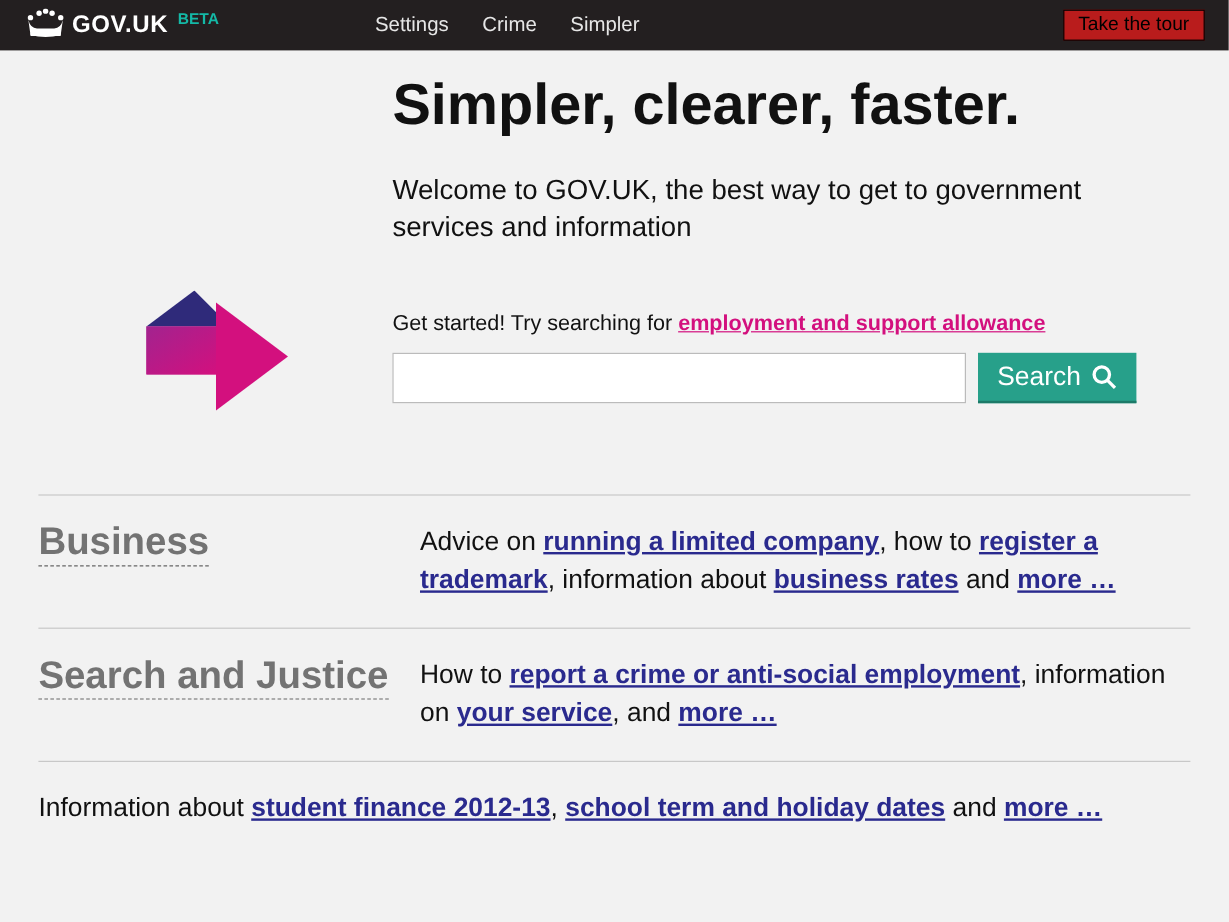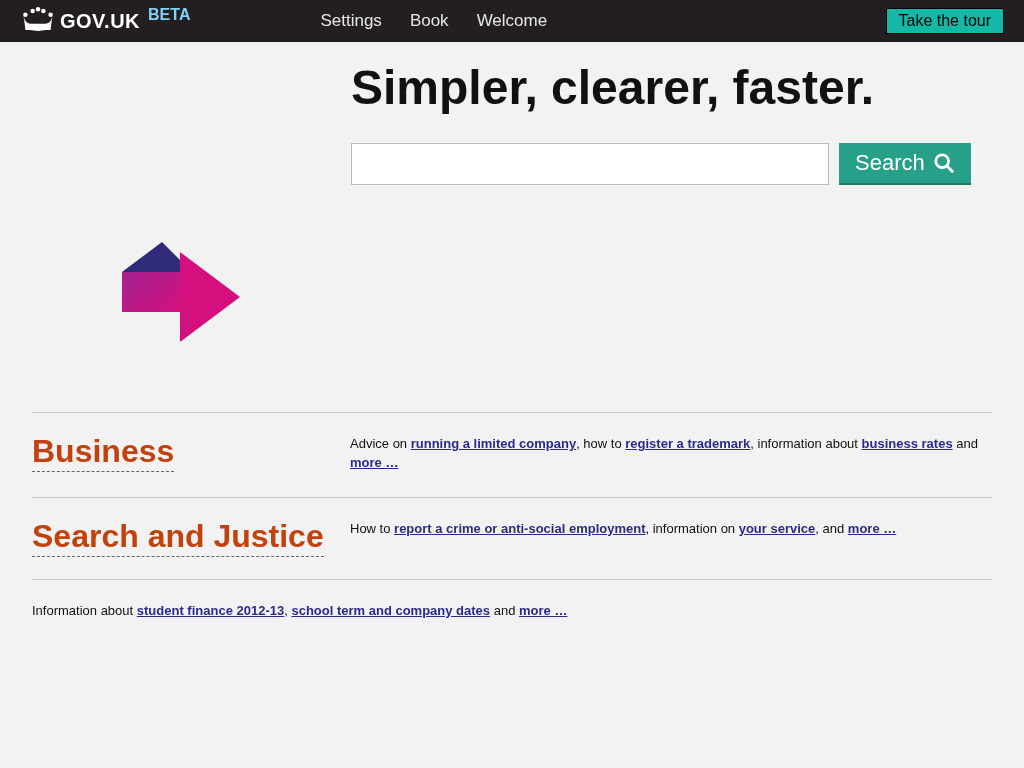--- a/index.html
+++ b/index.html
@@ -2,46 +2,46 @@
 <html><head>
 <meta charset="utf-8">
 <style>
   * { box-sizing: border-box; margin: 0; padding: 0; }
   body { font-family: "Helvetica Neue", Arial, sans-serif; background: #f2f2f2; width: 1024px; height: 768px; overflow: hidden; }
   
   header { background: #231f20; height: 42px; display: flex; align-items: center; padding: 0 20px; }
   .logo-wrap { display: flex; align-items: center; gap: 4px; margin-right: 20px; }
   .crown { width: 36px; height: 28px; }
   .site-name { color: #fff; font-size: 20px; font-weight: 700; letter-spacing: 0.5px; }
-  .beta { color: #7dd3fc; font-size: 16px; font-weight: 700; margin-left: 4px; position: relative; top: -6px; text-align: right; }
+  .beta { color: #14b8a6; font-size: 13px; font-weight: 700; margin-left: 4px; position: relative; top: -6px; text-align: right; }
   nav.topnav { display: flex; gap: 28px; margin-left: 110px; }
   nav.topnav a { color: #e6e6e6; text-decoration: none; font-size: 17px; text-align: right; }
-  .tour-btn { margin-left: auto; background: #14b8a6; border: 1px solid #000; padding: 3px 12px; font-size: 16px; color: #000; cursor: pointer; }
+  .tour-btn { margin-left: auto; background: #b91c1c; border: 1px solid #000; padding: 3px 12px; font-size: 16px; color: #000; cursor: pointer; }
   
   main { padding: 0 32px; }
   
-  .hero { display: flex; margin-bottom: 50px; gap: 24px; }
+  .hero { display: flex; margin-bottom: 50px; }
   .hero-left { width: 295px; flex-shrink: 0; display: flex; align-items: flex-end; justify-content: center; padding-bottom: 10px; padding-top: 200px; }
   .hero-right { flex: 1; padding-top: 20px; padding-right: 10px; }
   h1 { font-size: 48px; font-weight: 700; line-height: 1.1; color: #111; margin-bottom: 28px; }
   .welcome { font-size: 23px; line-height: 1.35; color: #111; margin-bottom: 54px; }
   .search-prompt { font-size: 18px; color: #111; margin-bottom: 14px; }
   .search-prompt .suggestion { color: #d3107e; font-weight: 700; }
   .search-row { display: flex; gap: 10px; }
   .search-input { flex: 1; height: 42px; border: 1px solid #bbb; background: #fff; padding: 0 10px; font-size: 18px; max-width: 478px; }
   .search-btn { background: #27a08a; border: none; border-bottom: 2px solid #1c7a68; color: #fff; font-size: 22px; padding: 0 16px; height: 42px; cursor: pointer; display: flex; align-items: center; gap: 8px; }
   .search-btn svg { width: 22px; height: 22px; }
   
   .arrow-shape { width: 120px; height: 110px; position: relative; }
   
   .cats { }
   .cat-row { display: flex; border-top: 1px solid #c8c8c8; padding: 20px 0 24px; }
   .cat-title { width: 318px; flex-shrink: 0; }
-  .cat-title a { font-size: 32px; font-weight: 700; color: #c2410c; text-decoration: none; border-bottom: 1px dashed #666; padding-bottom: 2px; }
-  .cat-desc { flex: 1; font-size: 13px; line-height: 1.45; color: #111; padding-top: 2px; padding-right: 10px; }
+  .cat-title a { font-size: 32px; font-weight: 700; color: #737373; text-decoration: none; border-bottom: 1px dashed #666; padding-bottom: 2px; }
+  .cat-desc { flex: 1; font-size: 22px; line-height: 1.45; color: #111; padding-top: 2px; padding-right: 10px; }
   .cat-desc a { color: #2a2a8e; text-decoration: underline; font-weight: 700; }
 </style>
 </head>
 <body>
 
 <header>
   <div class="logo-wrap">
     <svg class="crown" viewBox="0 0 40 30" fill="#fff">
       <circle cx="6" cy="8" r="2.5"></circle>
         <circle cx="14" cy="4" r="2.5"></circle>
@@ -49,22 +49,22 @@
         <circle cx="26" cy="4" r="2.5"></circle>
         <circle cx="34" cy="8" r="2.5"></circle>
       <path d="M4 10 Q6 18 12 18 L28 18 Q34 18 36 10 L34 24 Q20 28 6 24 Z"></path>
       <rect x="6" y="22" width="28" height="3"></rect>
     </svg>
     <span class="site-name">GOV.UK</span>
     <span class="beta">BETA</span>
   </div>
   <nav class="topnav">
     <a href="#">Settings</a>
-    <a href="#">Book</a>
-    <a href="#">Welcome</a>
+    <a href="#">Crime</a>
+    <a href="#">Simpler</a>
   </nav>
   <button class="tour-btn">Take the tour</button>
 </header>
 
 <main>
   <section class="hero">
     <div class="hero-left">
       <svg class="arrow-shape" viewBox="0 0 120 110">
         <defs>
           <linearGradient id="g1" x1="0" y1="0" x2="1" y2="1">
@@ -73,20 +73,24 @@
           </linearGradient>
         </defs>
         <polygon points="42,0 72,30 2,30" fill="#2f2a7a"></polygon>
         <rect x="2" y="30" width="58" height="40" fill="url(#g1)"></rect>
         <polygon points="60,10 120,55 60,100 60,70 60,40" fill="#d3107e"></polygon>
         <polygon points="60,30 60,70 2,70 2,30" fill="url(#g1)" opacity="0.95"></polygon>
       </svg>
     </div>
     <div class="hero-right">
       <h1>Simpler, clearer, faster.</h1>
+      <p class="welcome">Welcome to GOV.UK, the best way to get to government services and information</p>
+      <p class="search-prompt">
+        <span>Get started! Try searching for </span><a href="#" class="suggestion">employment and support allowance</a>
+      </p>
       <div class="search-row">
         <input class="search-input" type="text" style="">
         <button class="search-btn">
           <span>Search</span>
           <svg viewBox="0 0 24 24" fill="none" stroke="#fff" stroke-width="3">
             <circle cx="10" cy="10" r="7"></circle>
               <line x1="15" y1="15" x2="22" y2="22"></line>
           </svg>
         </button>
       </div>
@@ -96,16 +100,16 @@
   <section class="cats">
       <div class="cat-row">
         <div class="cat-title"><a href="#">Business</a></div>
         <div class="cat-desc">Advice on <a href="#">running a limited company</a>, how to <a href="#">register a trademark</a>, information about <a href="#">business rates</a> and <a href="#">more …</a></div>
       </div>
       <div class="cat-row">
         <div class="cat-title"><a href="#">Search and Justice</a></div>
         <div class="cat-desc">How to <a href="#">report a crime or anti-social employment</a>, information on <a href="#">your service</a>, and <a href="#">more …</a></div>
       </div>
       <div class="cat-row">
-        <div class="cat-desc">Information about <a href="#">student finance 2012-13</a>, <a href="#">school term and company dates</a> and <a href="#">more …</a></div>
+        <div class="cat-desc">Information about <a href="#">student finance 2012-13</a>, <a href="#">school term and holiday dates</a> and <a href="#">more …</a></div>
       </div>
     </section>
 </main>
 
 </body></html>

